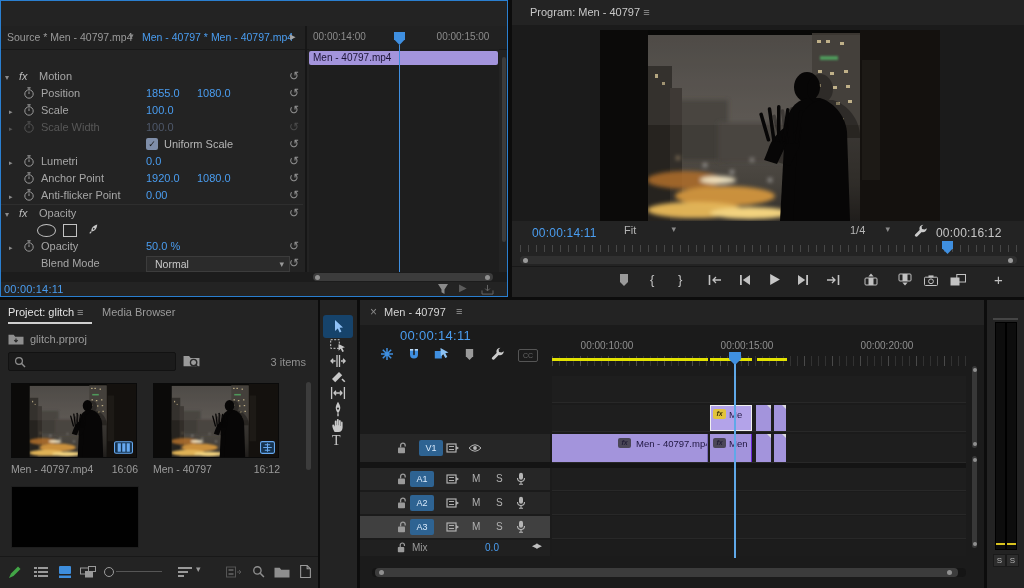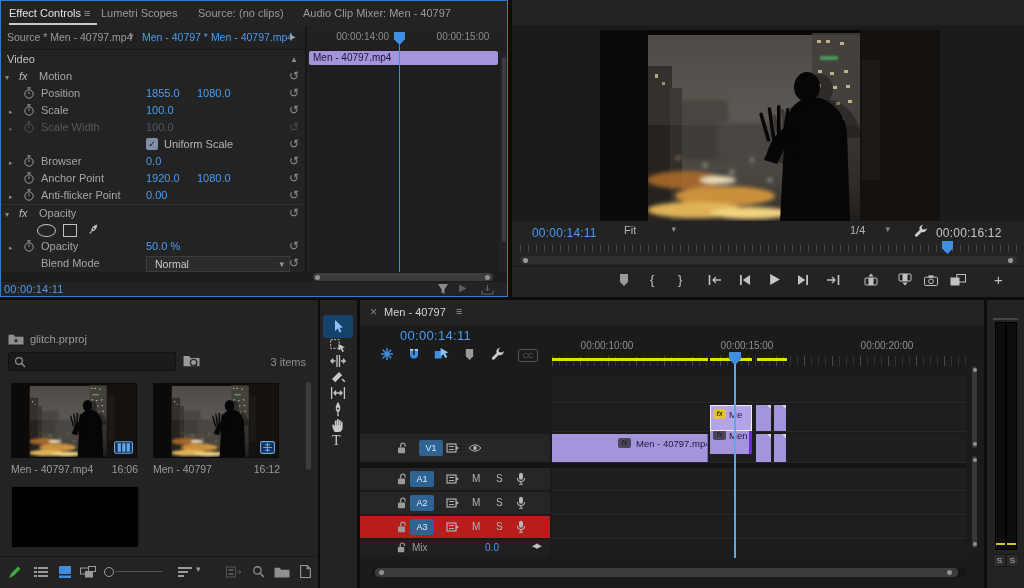--- a/index.html
+++ b/index.html
@@ -301,52 +301,38 @@
         <path d="M8 12.2 v3" stroke="#c8c8c8" stroke-width="1.4"></path>
       </symbol>
     <symbol id="ic-hand" viewBox="0 0 16 16">
         <path d="M4.6 15 C3 12 2.3 10 2.3 8.4 c0-1.1 1.6-1.3 2 0 L4.8 9.8 V4.4 c0-1.3 1.8-1.3 1.8 0 V8.3 h0.3 V3 c0-1.3 1.8-1.3 1.8 0 V8.3 h0.3 V3.9 c0-1.3 1.7-1.3 1.7 0 V9 h0.3 V5.4 c0-1.2 1.6-1.2 1.6 0 V10.4 c0 2.7-1.6 4.6-4 4.6 z" fill="#c8c8c8"></path>
       </symbol>
   </defs>
 </svg>
 
 <div class="panel" style="left:0;top:0;width:508px;height:297px;border:1px solid #2a7fd0">
 
-  <div class="p" style="left:0;top:0;width:506px;height:25px">
-    <span class="p tab active" style="left:8px;top:6px">
-      <span>Effect Controls</span>
-      <span style="color:#9b9b9b">≡</span>
-    </span>
-    <div class="p" style="left:8px;top:22px;width:88px;height:2px;background:#c9c9c9"></div>
-    <span class="p tab" style="left:100px;top:6px">Lumetri Scopes</span>
-    <span class="p tab" style="left:197px;top:6px">Source: (no clips)</span>
-    <span class="p tab" style="left:302px;top:6px">Audio Clip Mixer: Men - 40797</span>
-  </div>
 
   <div class="p" style="left:0;top:25px;width:506px;height:23px;background:#212121;border-bottom:1px solid #181818">
     <span class="p" style="left:6px;top:5px;font-size:10.5px;color:#9a9a9a">Source * Men - 40797.mp4</span>
     <span class="p" style="left:128px;top:5px;font-size:9px;color:#8a8a8a">▾</span>
     <span class="p blue" style="left:141px;top:5px;font-size:10.5px">Men - 40797 * Men - 40797.mp4</span>
     <span class="p" style="left:289px;top:4px;font-size:11px;color:#a5a5a5">▸</span>
 
-    <span class="p" style="left:312px;top:5px;width:76px;text-align:right;font-size:10px;color:#8c8c8c">00:00:14:00</span>
+    <span class="p" style="left:312px;top:5px;width:76px;text-align:left;font-size:10px;color:#8c8c8c">00:00:14:00</span>
     <span class="p" style="left:424px;top:5px;width:76px;text-align:center;font-size:10px;color:#8c8c8c">00:00:15:00</span>
   </div>
 
   <div class="p" style="left:308px;top:48px;width:190px;height:223px;background:#1e1e1e">
     <div class="p" style="left:0;top:2px;width:189px;height:14px;background:#a394dc;border-radius:2px">
       <span style="font-size:10px;color:#1c1436;padding-left:4px;line-height:14px;display:block">Men - 40797.mp4</span>
     </div>
   </div>
   <div class="p" style="left:304px;top:25px;width:2px;height:246px;background:#161616"></div>
 
-  <div class="ecrow" style="top:50px">
-    <span class="ecl" style="left:6px;color:#c0c0c0">Video</span>
-    <span class="p" style="left:289px;font-size:8px;color:#8a8a8a">▲</span>
-  </div>
 
   <div class="ecrow" style="top:67px">
     <span class="tw" style="left:4px;font-size:8px">▾</span>
     <span class="p" style="left:18px;font-style:italic;color:#bdbdbd">fx</span>
     <span class="ecl" style="left:38px">Motion</span>
     <span class="rst">↺</span>
   </div>
 
   <div class="ecrow" style="top:84px">
     <svg class="swp" width="12" height="12">
@@ -384,21 +370,21 @@
     </span>
     <span class="ecl" style="left:163px;color:#b5b5b5">Uniform Scale</span>
     <span class="rst">↺</span>
   </div>
 
   <div class="ecrow" style="top:152px">
     <span class="tw" style="left:8px">▸</span>
     <svg class="swp" width="12" height="12">
         <use href="#ic-sw"></use>
       </svg>
-    <span class="ecl">Browser</span>
+    <span class="ecl">Lumetri</span>
     <span class="ecv" style="left:145px">0.0</span>
     <span class="rst">↺</span>
   </div>
 
   <div class="ecrow" style="top:169px">
     <svg class="swp" width="12" height="12">
         <use href="#ic-sw"></use>
       </svg>
     <span class="ecl">Anchor Point</span>
     <span class="ecv" style="left:145px">1920.0</span>
@@ -467,20 +453,26 @@
         <use href="#ic-funnel"></use>
       </svg>
     <span class="p dimtx" style="left:458px;top:0;font-size:10px">▶</span>
     <svg class="p" width="13" height="11" style="left:480px;top:2px;opacity:.7">
         <use href="#ic-export"></use>
       </svg>
   </div>
 </div>
 
 <div class="panel" style="left:512px;top:0;width:512px;height:297px">
+  <div class="p" style="left:0;top:0;width:512px;height:25px">
+    <span class="p tab active" style="left:18px;top:6px;color:#c9c9c9">
+      <span>Program: Men - 40797</span>
+      <span style="color:#9b9b9b">≡</span>
+    </span>
+  </div>
   <div class="p" style="left:0;top:25px;width:512px;height:196px;background:#1b1b1b"></div>
   <div class="p" style="left:88px;top:30px;width:340px;height:191px">
     <svg width="340" height="191">
         <use href="#scene"></use>
       </svg>
   </div>
 
   <span class="tc blue p" style="left:20px;top:226px;font-size:12px">00:00:14:11</span>
   <span class="p" style="left:112px;top:224px;width:52px;height:16px;font-size:11px;color:#b5b5b5">
     <span>Fit</span>
@@ -532,20 +524,28 @@
   <svg class="p" width="14" height="11" style="left:412px;top:275px">
       <use href="#ic-cam"></use>
     </svg>
   <svg class="p" width="16" height="12" style="left:438px;top:274px">
       <use href="#ic-compare"></use>
     </svg>
   <span class="p" style="left:482px;top:271px;font-size:15px;color:#c2c2c2">+</span>
 </div>
 
 <div class="panel" style="left:0;top:300px;width:318px;height:288px">
+  <div class="p" style="left:0;top:0;width:318px;height:25px">
+    <span class="p tab active" style="left:8px;top:6px">
+      <span>Project: glitch</span>
+      <span style="color:#9b9b9b">≡</span>
+    </span>
+    <div class="p" style="left:8px;top:22px;width:84px;height:2px;background:#cfcfcf"></div>
+    <span class="p tab" style="left:102px;top:6px">Media Browser</span>
+  </div>
   <svg class="p" width="16" height="12" style="left:8px;top:33px">
       <use href="#ic-folderdown"></use>
     </svg>
   <span class="p" style="left:30px;top:33px;font-size:11px;color:#9c9c9c">glitch.prproj</span>
 
   <div class="p" style="left:8px;top:52px;width:166px;height:17px;background:#1b1b1b;border:1px solid #121212;border-radius:2px">
     <svg width="12" height="12" style="position:absolute;left:5px;top:2.5px">
         <use href="#ic-mag"></use>
       </svg>
   </div>
@@ -716,21 +716,21 @@
     <span class="trklbl trkon" style="left:50px;top:3px">A2</span>
     <svg class="p" width="14" height="12" style="left:86px;top:5px">
         <use href="#ic-sync"></use>
       </svg>
     <span class="ms" style="left:112px;top:5px">M</span>
     <span class="ms" style="left:136px;top:5px">S</span>
     <svg class="p" width="10" height="14" style="left:156px;top:4px">
         <use href="#ic-mic"></use>
       </svg>
   </div>
-  <div class="p" style="left:0;top:216px;width:190px;height:22px;background:#b91c1c">
+  <div class="p" style="left:0;top:216px;width:190px;height:22px;background:#404040">
     <svg class="p" width="12" height="12" style="left:36px;top:5px">
         <use href="#ic-lock"></use>
       </svg>
     <span class="trklbl trkon" style="left:50px;top:3px">A3</span>
     <svg class="p" width="14" height="12" style="left:86px;top:5px">
         <use href="#ic-sync"></use>
       </svg>
     <span class="ms" style="left:112px;top:5px">M</span>
     <span class="ms" style="left:136px;top:5px">S</span>
     <svg class="p" width="10" height="14" style="left:156px;top:4px">
@@ -751,21 +751,21 @@
   <div class="p" style="left:192px;top:134px;width:414px;height:28px;background:#1e1e1e;border-bottom:1px solid #282828"></div>
   <div class="p" style="left:192px;top:168px;width:414px;height:22px;background:#1e1e1e;border-bottom:1px solid #282828"></div>
   <div class="p" style="left:192px;top:192px;width:414px;height:22px;background:#1e1e1e;border-bottom:1px solid #282828"></div>
   <div class="p" style="left:192px;top:216px;width:414px;height:22px;background:#1e1e1e;border-bottom:1px solid #282828"></div>
   <div class="p" style="left:192px;top:240px;width:414px;height:16px;background:#1c1c1c"></div>
 
   <div class="clip" style="left:192px;top:134px;width:156px;height:28px;border-right:1px solid #7b6cba">
     <span class="fxbadge fxgray" style="left:66px;top:4px">fx</span>
     <span style="position:absolute;left:84px;top:4px;font-size:9.5px;color:#1f1640;white-space:nowrap">Men - 40797.mp4</span>
   </div>
-  <div class="clip" style="left:350px;top:126px;width:42px;height:28px;border-right:3px solid #6d28d9">
+  <div class="clip" style="left:350px;top:134px;width:42px;height:28px;border-right:1px solid #6d28d9">
     <span class="fxbadge fxgray" style="left:3px;top:4px">fx</span>
     <span style="position:absolute;left:19px;top:4px;font-size:9.5px;color:#1f1640">Men</span>
   </div>
   <div class="clip" style="left:350px;top:105px;width:42px;height:26px;background:#b3a3e9;border:1px solid #f0f0f0">
     <span class="fxbadge fxyellow" style="left:2px;top:3px">fx</span>
     <span style="position:absolute;left:18px;top:3px;font-size:9.5px;color:#241a45">Me</span>
   </div>
   <div class="clip" style="left:396px;top:105px;width:15px;height:26px">
       <span class="notch"></span>
     </div>

